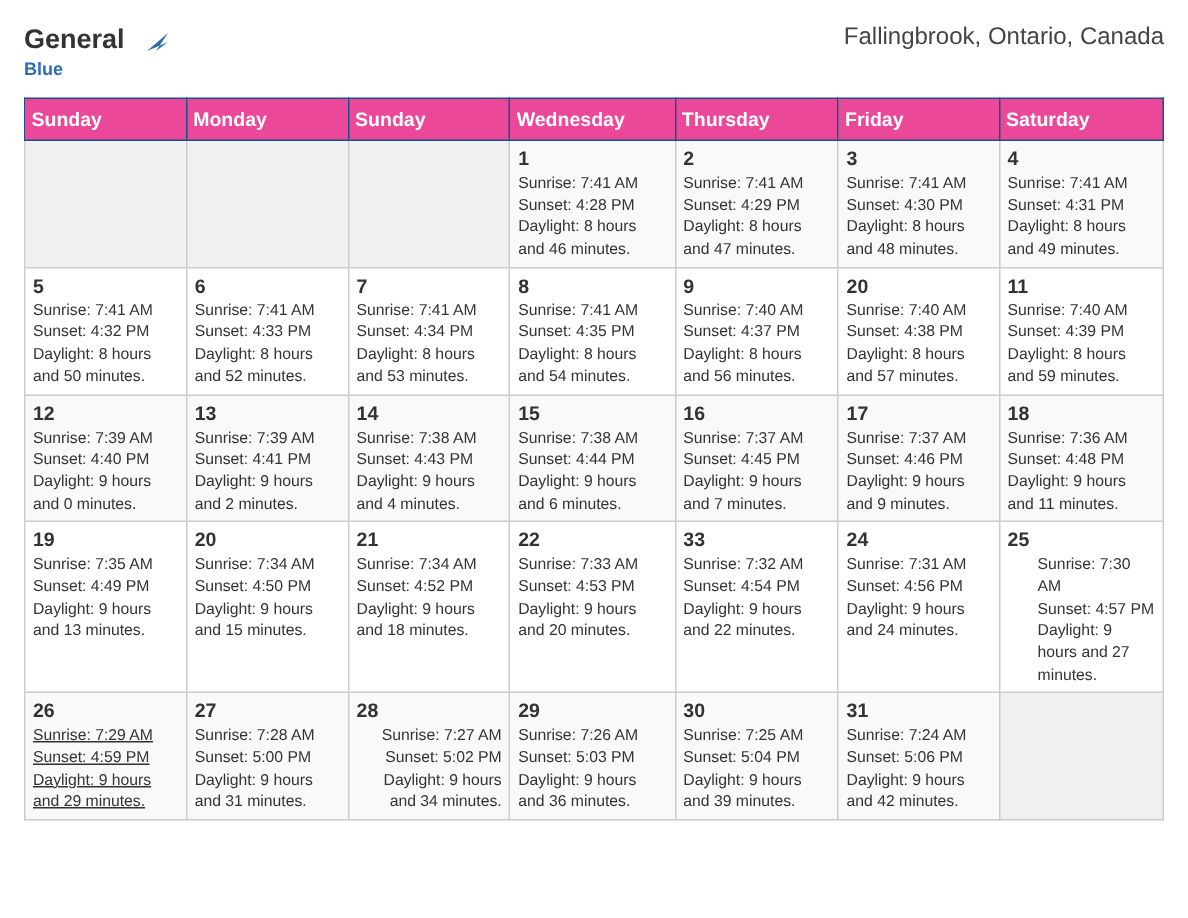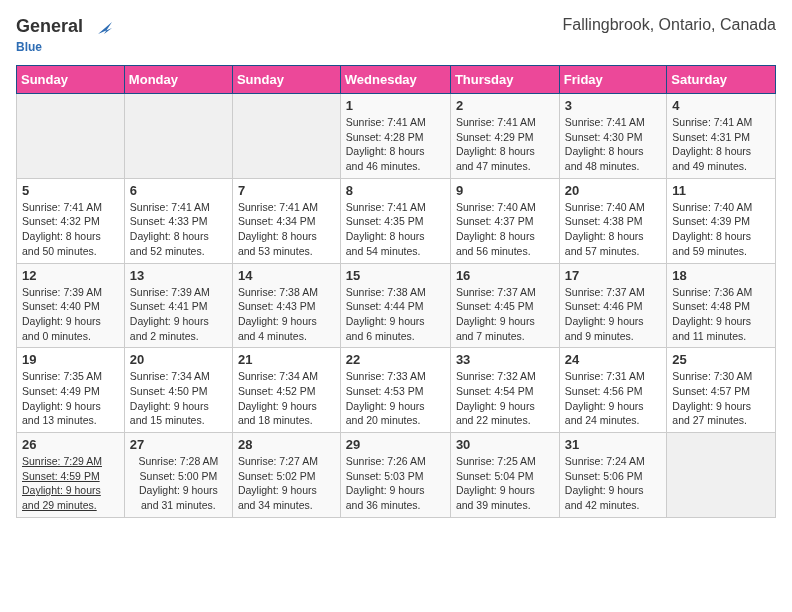--- a/index.html
+++ b/index.html
@@ -269,41 +269,41 @@
 Daylight: 9 hours and 22 minutes.</div>
         </td>
         <td>
           <span class="day-number">24</span>
           <div class="day-info" style="white-space: pre-line;">Sunrise: 7:31 AM
 Sunset: 4:56 PM
 Daylight: 9 hours and 24 minutes.</div>
         </td>
         <td>
           <span class="day-number">25</span>
-          <div class="day-info" style="white-space: pre-line;">Sunrise: 7:30 AM
+          <div class="day-info" style="white-space: pre-line; margin-left: 20px;">Sunrise: 7:30 AM
 Sunset: 4:57 PM
 Daylight: 9 hours and 27 minutes.</div>
         </td>
       </tr>
       <tr>
         <td>
           <span class="day-number">26</span>
           <div class="day-info" style="white-space: pre-line; text-decoration: underline;">Sunrise: 7:29 AM
 Sunset: 4:59 PM
 Daylight: 9 hours and 29 minutes.</div>
         </td>
         <td>
           <span class="day-number">27</span>
-          <div class="day-info" style="white-space: pre-line; text-align: center;">Sunrise: 7:28 AM
+          <div class="day-info" style="white-space: pre-line;">Sunrise: 7:28 AM
 Sunset: 5:00 PM
 Daylight: 9 hours and 31 minutes.</div>
         </td>
         <td>
           <span class="day-number">28</span>
-          <div class="day-info" style="white-space: pre-line;">Sunrise: 7:27 AM
+          <div class="day-info" style="white-space: pre-line; text-align: right;">Sunrise: 7:27 AM
 Sunset: 5:02 PM
 Daylight: 9 hours and 34 minutes.</div>
         </td>
         <td>
           <span class="day-number">29</span>
           <div class="day-info" style="white-space: pre-line;">Sunrise: 7:26 AM
 Sunset: 5:03 PM
 Daylight: 9 hours and 36 minutes.</div>
         </td>
         <td>

